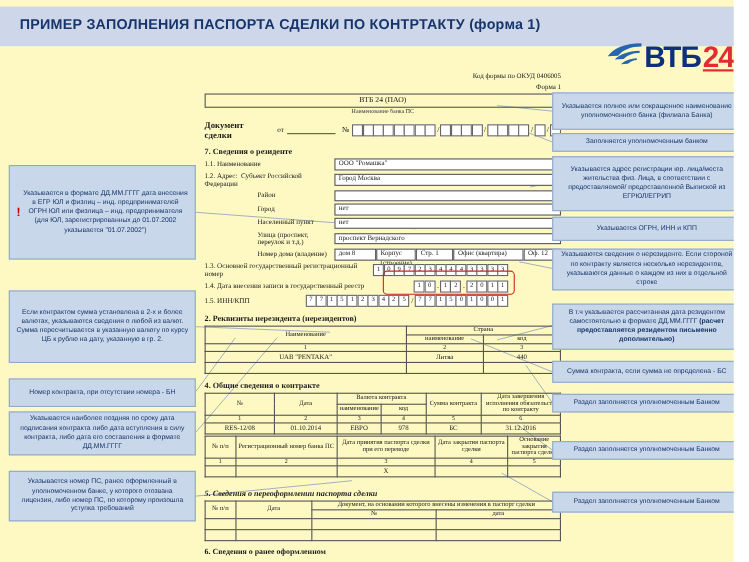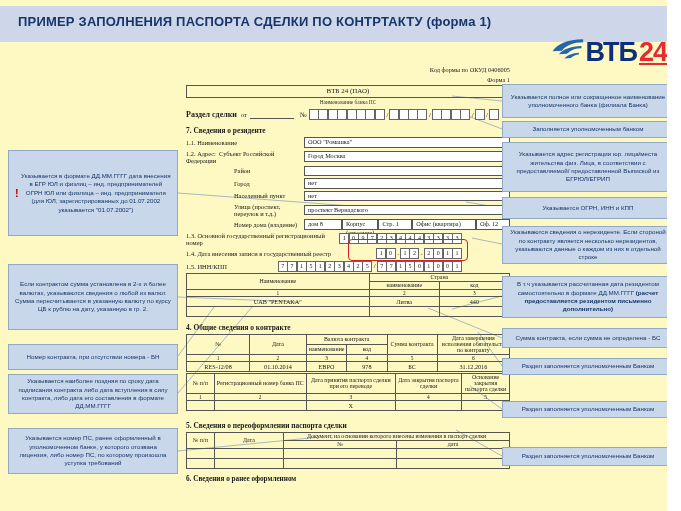--- a/index.html
+++ b/index.html
@@ -97,21 +97,21 @@
     </g>
   </svg>
 
   <div class="form">
     <div class="r okud">Код формы по ОКУД 0406005</div>
     <div class="r forma">Форма 1</div>
     <div class="bankbox">ВТБ 24 (ПАО)</div>
     <div class="caption">Наименование банка ПС</div>
 
     <div class="psrow">
-      <b>Раздел сделки</b>
+      <b>Документ сделки</b>
       <span class="ot">от</span>
       <span class="blank"></span>
       <span class="no">№</span>
       <span class="cells">
           <span class="cell"></span>
           <span class="cell"></span>
           <span class="cell"></span>
           <span class="cell"></span>
           <span class="cell"></span>
           <span class="cell"></span>
@@ -225,20 +225,21 @@
             <span class="cell">0</span>
             <span class="cell">1</span>
             <span class="cell">0</span>
             <span class="cell">0</span>
             <span class="cell">1</span>
           </span>
       </div>
       <div class="redbox" style="left:162px;top:7px;width:118px;height:20px;"></div>
     </div>
 
+    <div class="stitle">2. Реквизиты нерезидента (нерезидентов)</div>
     <table class="t">
       <tbody>
           <tr>
         <td rowspan="2" style="width:55%;">Наименование</td>
         <td colspan="2">Страна</td>
       </tr>
       <tr>
         <td style="width:29%;">наименование</td>
         <td>код</td>
       </tr>
@@ -312,21 +313,21 @@
       <tr class="drow">
         <td></td>
         <td></td>
         <td>X</td>
         <td></td>
         <td></td>
       </tr>
     </tbody>
       </table>
 
-    <div class="stitle" style="margin-top:10px;">5. Сведения о переоформлении паспорта сделки</div>
+    <div class="stitle" style="margin-top:10px;font-style:italic;">5. Сведения о переоформлении паспорта сделки</div>
     <table class="t">
       <tbody>
           <tr>
         <td rowspan="2" style="width:7%;">№ п/п</td>
         <td rowspan="2" style="width:20%;">Дата</td>
         <td colspan="2">Документ, на основании которого внесены изменения в паспорт сделки</td>
       </tr>
       <tr>
         <td style="width:46%;">№</td>
         <td>дата</td>

